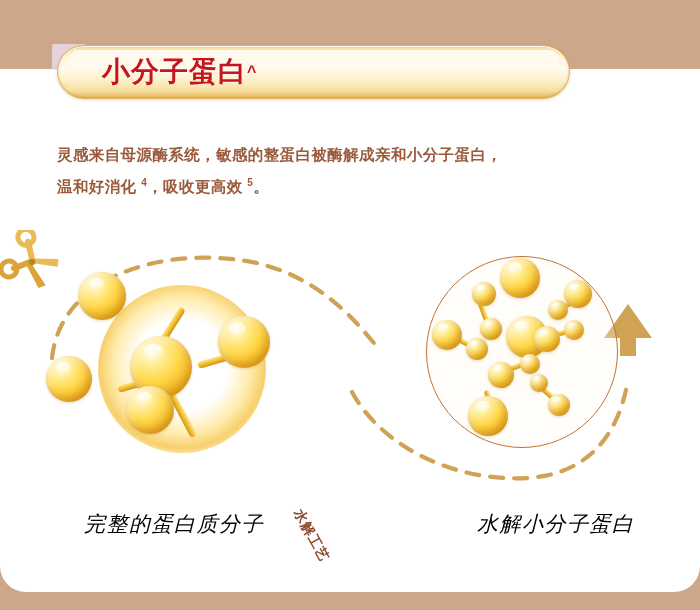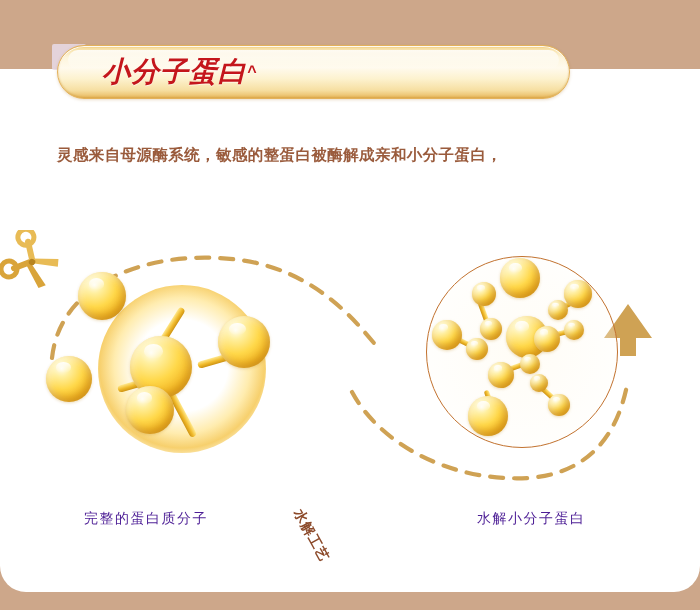--- a/index.html
+++ b/index.html
@@ -47,21 +47,20 @@
         #fffaed 42%,
         #fdf2cf 63%,
         #f6dfa2 85%,
         #e9b95e 100%);
     box-shadow:
       inset 0 1px 0 rgba(255,255,255,.9),
       inset 0 -1px 2px rgba(198,140,40,.45),
       0 1px 3px rgba(172,121,40,.25);
     border:1px solid #e3b15a;
     overflow:hidden;
-    font-style:italic;
   }
   .banner::before{   
     content:""; position:absolute; left:10px; right:10px; top:4px; height:20px;
     border-radius:14px;
     background:linear-gradient(to bottom,rgba(255,255,255,.85),rgba(255,255,255,0));
     pointer-events:none;
   }
   .banner-title{
     position:absolute; left:0; top:0; width:100%; height:100%;
     display:flex; align-items:center;
@@ -144,22 +143,23 @@
     transform-origin:left top;
     white-space:nowrap;
   }
 
   
   .scissors{ position:absolute; left:344px; top:331px; width:64px; height:64px; }
 
   
   .caption{
     position:absolute; top:510px;
-    font-size:14px; color:#4c1d95; letter-spacing:1.5px;
+    font-size:21px; color:#000000; letter-spacing:1.5px;
     white-space:nowrap;
+    font-style:italic;
   }
   .caption.left{ left:84px; }
   .caption.right{ left:432px;margin-left:45px; }
 </style>
 </head>
 <body>
 
 <div id="page">
 
   <div class="top-band"></div>
@@ -170,20 +170,21 @@
 
   <div class="banner">
     <div class="banner-title">
       <span>小分子蛋白</span>
         <span class="sup">^</span>
     </div>
   </div>
 
   <div class="body-copy">
     <div>灵感来自母源酶系统，敏感的整蛋白被酶解成亲和小分子蛋白，</div>
+    <div><span>温和好消化 </span><sup>4</sup><span>，吸收更高效 </span><sup>5</sup><span>。</span></div>
   </div>
 
   <div class="stage">
 
     <svg width="700" height="290">
       <defs></defs>
 
       <path d="M 52,128 C 60,52 150,18 240,30 C 312,40 352,86 378,118" fill="none" stroke="#cfa254" stroke-width="4.2" stroke-linecap="round" stroke-dasharray="13 11"></path>
 
       <path d="M 352,162 C 380,214 450,252 528,248 C 586,244 618,208 628,150" fill="none" stroke="#cfa254" stroke-width="4.2" stroke-linecap="round" stroke-dasharray="13 11"></path>

